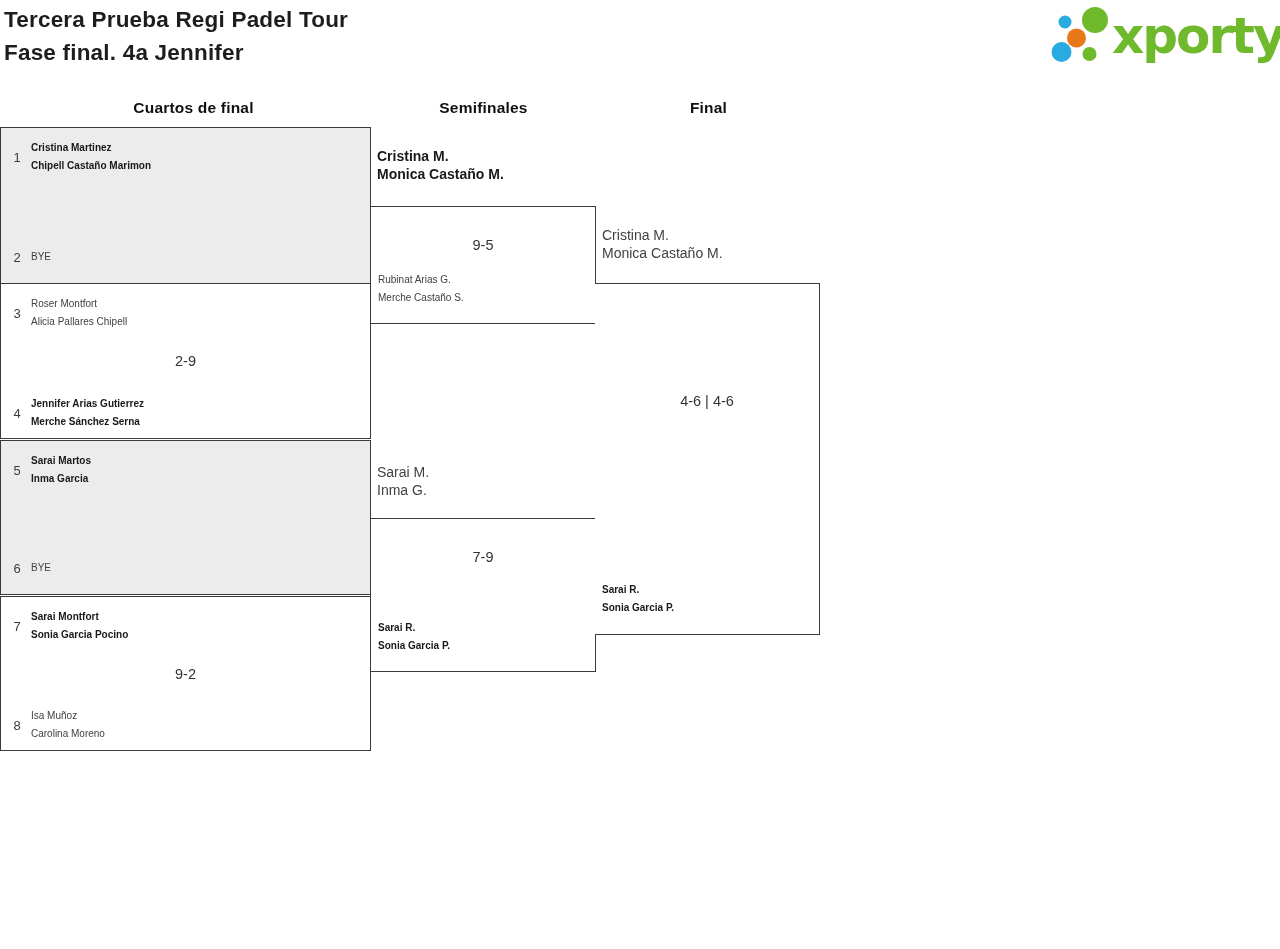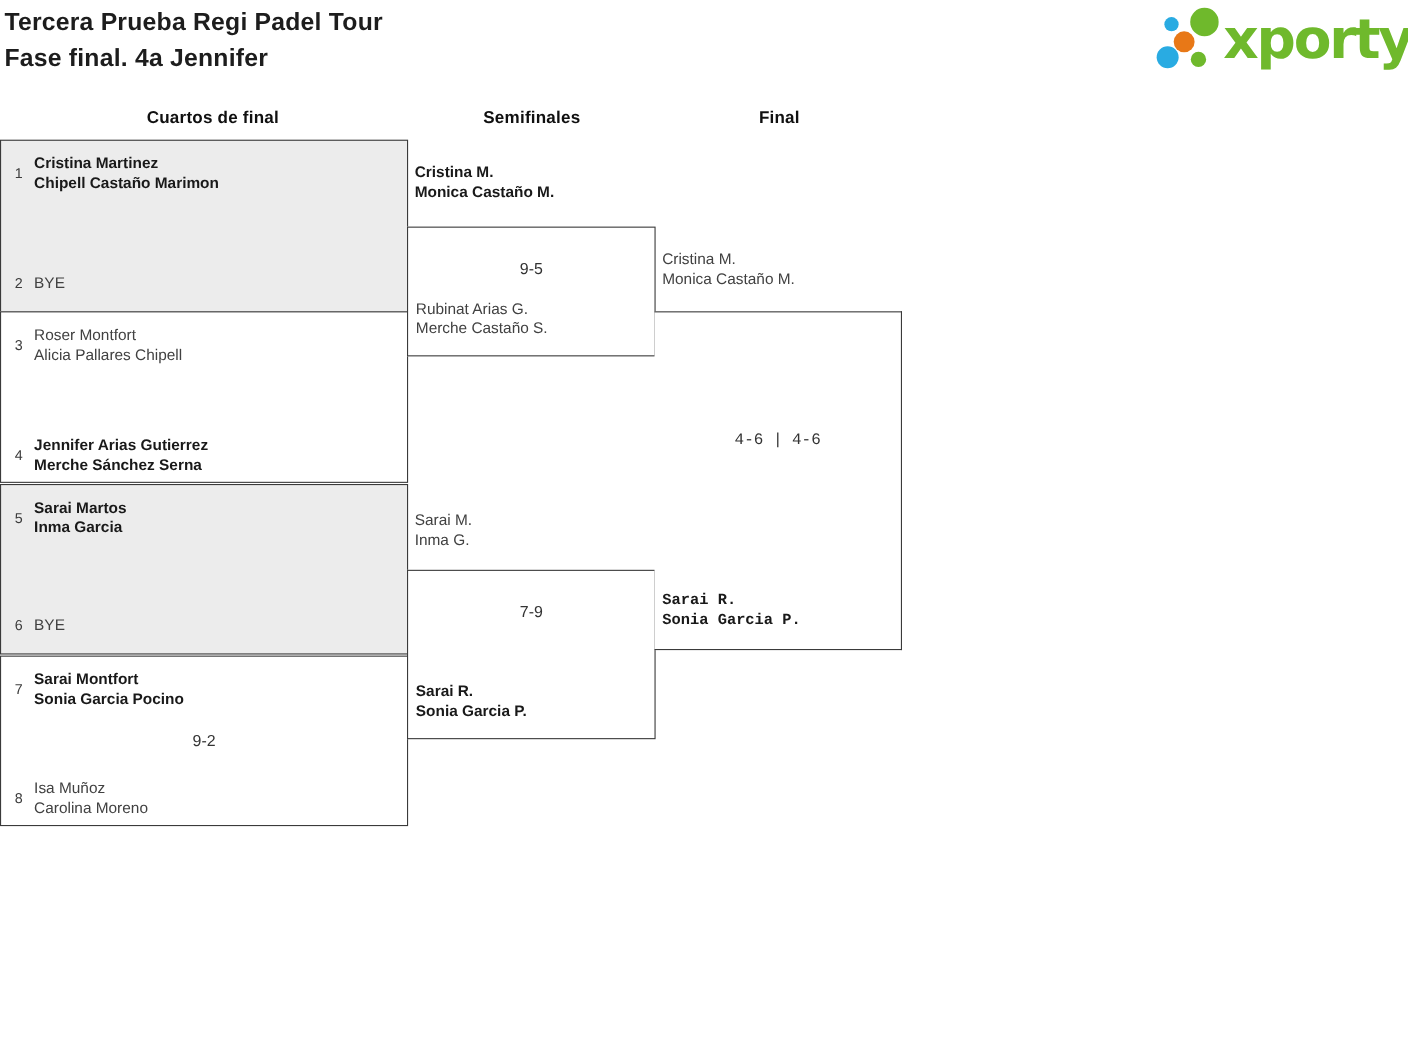--- a/index.html
+++ b/index.html
@@ -27,26 +27,26 @@
   .box { position:absolute; border:1px solid #3a3a3a; background:#ffffff; }
   .box.gray { background:#ececec; }
   .qf { left:0; width:371px; }
   #qf1 { top:127px; height:157px; }
   #qf2 { top:283px; height:156px; }
   #qf3 { top:440px; height:155px; }
   #qf4 { top:596px; height:155px; }
   .sf { left:370px; width:226px; }
   #sf1 { top:206px; height:118px; }
   #sf2 { top:518px; height:154px; }
-  #final-box { left:595px; top:283px; width:225px; height:308px; border-left:none;font-family:Liberation Mono, monospace; }
+  #final-box { left:595px; top:283px; width:225px; height:352px; border-left:none; }
 
   
   .team-row { position:absolute; left:9px; display:flex; column-gap:7px; align-items:center; }
   .seed { width:14px; font-size:13px; color:#3c3c3c; text-align:center; flex:none; }
-  .names { font-size:14px; line-height:18px; color:#414141; }
+  .names { font-size:10px; line-height:18px; color:#414141; }
   .names.winner { font-weight:bold; color:#191919; }
   .score { position:absolute; left:0; width:100%; text-align:center;
            font-size:14.5px; color:#333333; }
   .qf .team-a { top:11px; }
   .qf .score  { top:69px; }
   .qf .team-b { bottom:7px; }
   .qf .team-bye { bottom:17px; }
   .sf .score  { top:30px; }
   .sf .team-b { left:7px; bottom:16px; }
   .final-score { top:109px; }
@@ -98,20 +98,21 @@
   </div>
 
   <div class="box qf" id="qf2">
     <div class="team-row team-a">
       <div class="seed">3</div>
       <div class="names">
         <div>Roser Montfort</div>
         <div>Alicia Pallares Chipell</div>
       </div>
     </div>
+    <div class="score">2-9</div>
     <div class="team-row team-b">
       <div class="seed">4</div>
       <div class="names winner">
         <div>Jennifer Arias Gutierrez</div>
         <div>Merche Sánchez Serna</div>
       </div>
     </div>
   </div>
 
   <div class="box qf gray" id="qf3">

